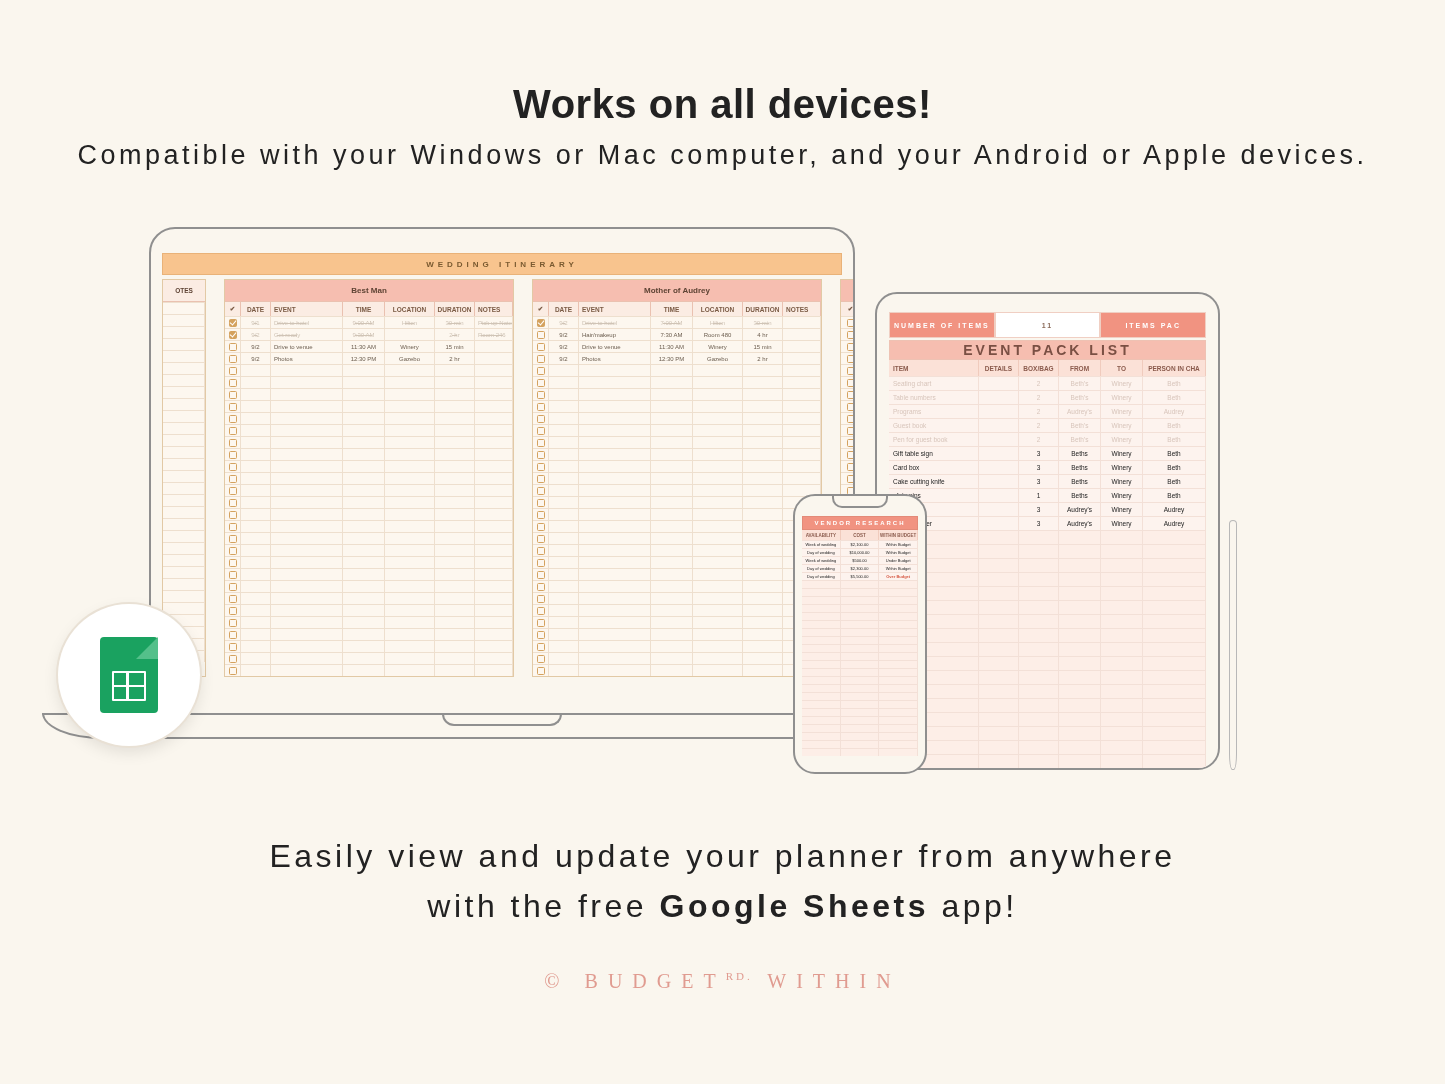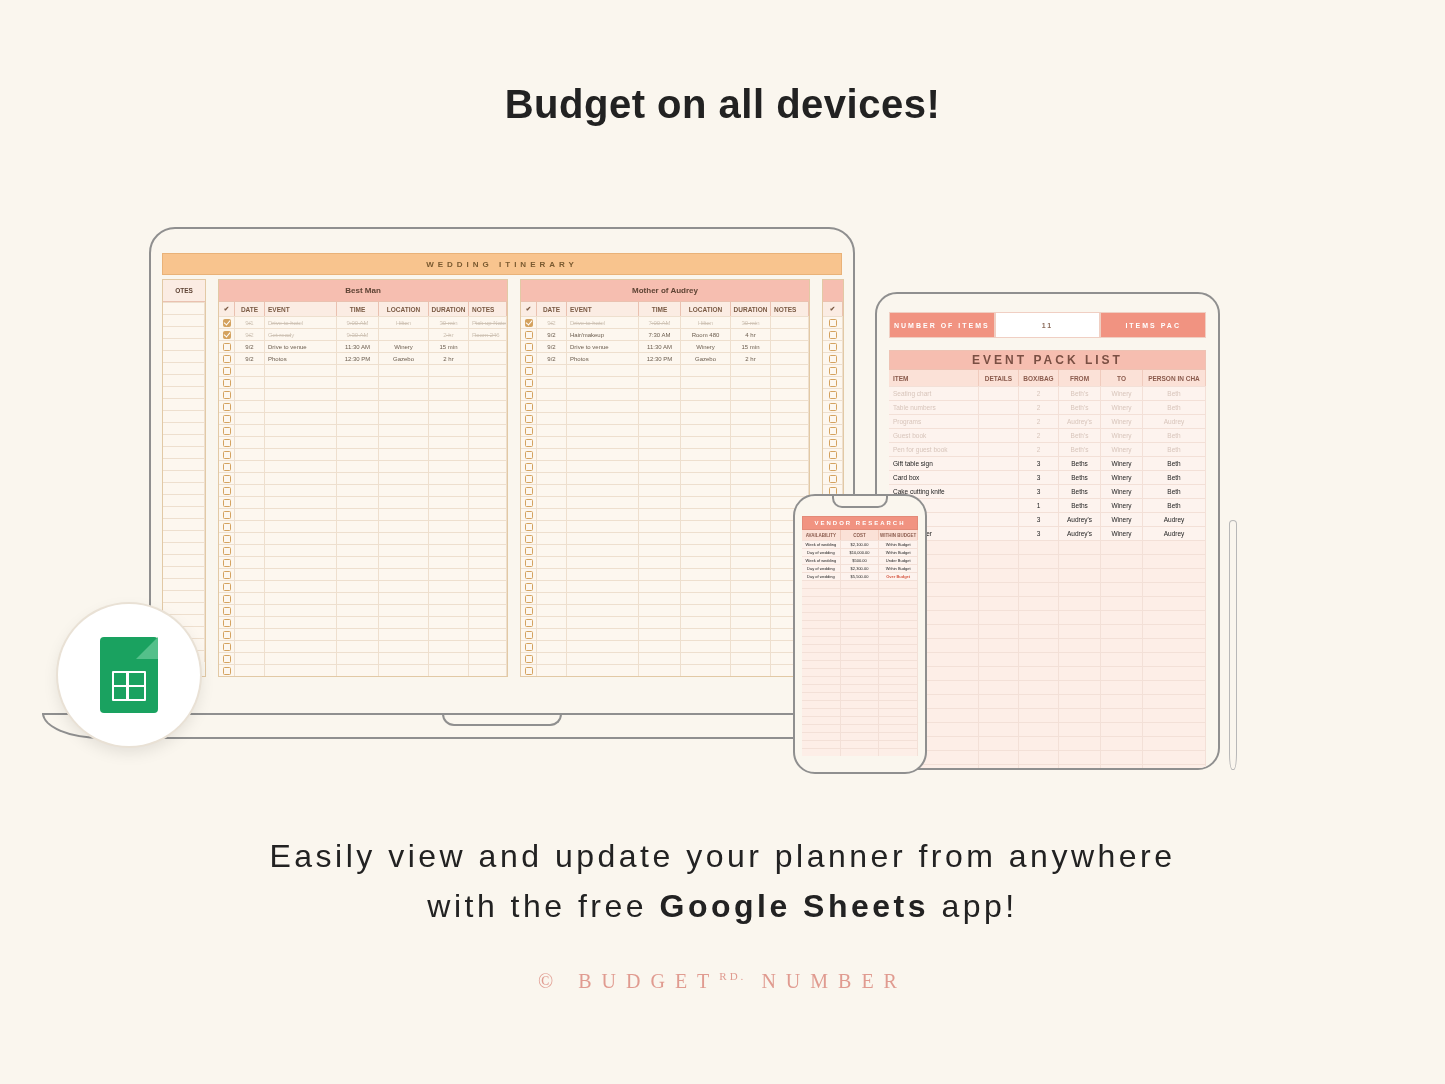--- a/index.html
+++ b/index.html
@@ -59,21 +59,21 @@
 
   
   .bottom{position:absolute;left:0;right:0;top:832px;text-align:center;font-size:32px;letter-spacing:3.5px;line-height:1.55;}
   .bottom b{font-weight:700;}
   .brand{position:absolute;left:0;right:0;top:970px;text-align:center;color:#e09b90;font-family:Georgia,"Times New Roman",serif;font-size:20px;letter-spacing:10px;}
   .brand sup{font-size:.55em;letter-spacing:3px;}
 
   
   .sheet{font-size:8px;color:#6b5d4e;}
   .sheet .banner{height:22px;background:var(--peach);color:#7a5a30;font-weight:700;letter-spacing:4px;font-size:8px;display:flex;align-items:center;justify-content:center;margin-bottom:4px;border:1px solid #e9b278;}
-  .panels{display:flex;gap:12px;height:100%;}
+  .panels{display:flex;gap:18px;height:100%;}
   .panel{border:1px solid #e2c9a5;flex:0 0 auto;display:flex;flex-direction:column;}
   .panel.notes{width:44px;}
   .panel.main{width:290px;}
   .panel.tiny{width:22px;}
   .panel .title{background:var(--rose);height:22px;display:flex;align-items:center;justify-content:center;font-weight:700;color:#5e4334;font-size:8px;border-bottom:1px solid #eac1b0;}
   .panel .hdr{display:flex;background:#fbece3;height:14px;font-size:6.5px;font-weight:700;color:#7a5a44;}
   .panel .hdr>div{border-right:1px solid #eac1b0;display:flex;align-items:center;justify-content:center;}
   .panel .rows{flex:1 1 auto;overflow:hidden;}
   .panel .row{display:flex;height:12px;font-size:6px;border-top:1px solid #eedfce;}
   .panel .row>div{border-right:1px solid #eedfce;display:flex;align-items:center;justify-content:center;overflow:hidden;white-space:nowrap;background:#fdf7ef;}
@@ -94,21 +94,21 @@
 
   
   .panel.tiny .hdr>div,.panel.tiny .row>div{width:100%;}
 
   
   .tab-top{display:flex;gap:0;height:26px;}
   .pill{flex:1;border:1px solid #f0cfc3;display:flex;align-items:center;justify-content:center;font-size:7px;letter-spacing:2px;font-weight:700;}
   .pill.l{background:var(--salmon);color:#fff;}
   .pill.m{background:#fff;color:#8a6a59;}
   .pill.r{background:var(--salmon);color:#fff;}
-  .tab-title{margin-top:12px;height:20px;background:var(--rose);display:flex;align-items:center;justify-content:center;font-size:12px;font-weight:700;letter-spacing:3px;color:#7a4f43;border:1px solid #eec2b3;}
+  .tab-title{margin-top:2px;height:20px;background:var(--rose);display:flex;align-items:center;justify-content:center;font-size:14px;font-weight:700;letter-spacing:3px;color:#7a4f43;border:1px solid #eec2b3;}
   .tab-hdr{display:flex;height:16px;font-size:6.5px;font-weight:700;background:#fbe1d7;color:#8a5a4c;}
   .tab-hdr>div{border-right:1px solid #f0cbbd;display:flex;align-items:center;justify-content:center;}
   .tab-rows{display:flex;flex-direction:column;}
   .tab-row{display:flex;height:14px;font-size:6.5px;border-top:1px solid #f3e0d7;}
   .tab-row>div{border-right:1px solid #f3e0d7;display:flex;align-items:center;justify-content:center;background:#fdf3ee;}
   .tab-row.faded>div{color:#d8c5bb;}
   .tab-row.empty>div{background:#fdeee7;color:transparent;}
   .tc-item{width:90px;justify-content:flex-start!important;padding-left:4px;}
   .tc-det{width:40px;}
   .tc-box{width:40px;}
@@ -126,21 +126,22 @@
   .ph-row .cost{text-align:right;}
   .ph-rows{flex:1;}
   .ph-row.empty>div{background:#fdeee7;color:transparent;}
 
 </style>
 </head>
 <body>
 
 <div class="canvas">
 
-  <div class="headline">Budget on all devices!</div>
+  <div class="headline">Works on all devices!</div>
+  <div class="subhead">Compatible with your Windows or Mac computer, and your Android or Apple devices.</div>
 
   <div class="laptop">
     <div class="laptop-screen">
       <div class="sheet">
         <div class="banner">WEDDING ITINERARY</div>
         <div class="panels" id="laptop-panels">
             <div class="panel notes">
               <div class="title" style="background:#fbece3;font-size:6.5px;">OTES</div>
               <div class="row empty">
                 <div style="width:100%"></div>
@@ -1517,16 +1518,16 @@
       <div class="sheets-grid"></div>
     </div>
   </div>
 
   <div class="bottom">
     <span>Easily view and update your planner from anywhere</span><br>
     <span>with the free </span><b>Google Sheets</b><span> app!</span>
   </div>
 
   <div class="brand">
-    <span>© BUDGET</span><sup>RD.</sup><span> NUMBER</span>
+    <span>© BUDGET</span><sup>RD.</sup><span> WITHIN</span>
   </div>
 
 </div>
 
 </body></html>

